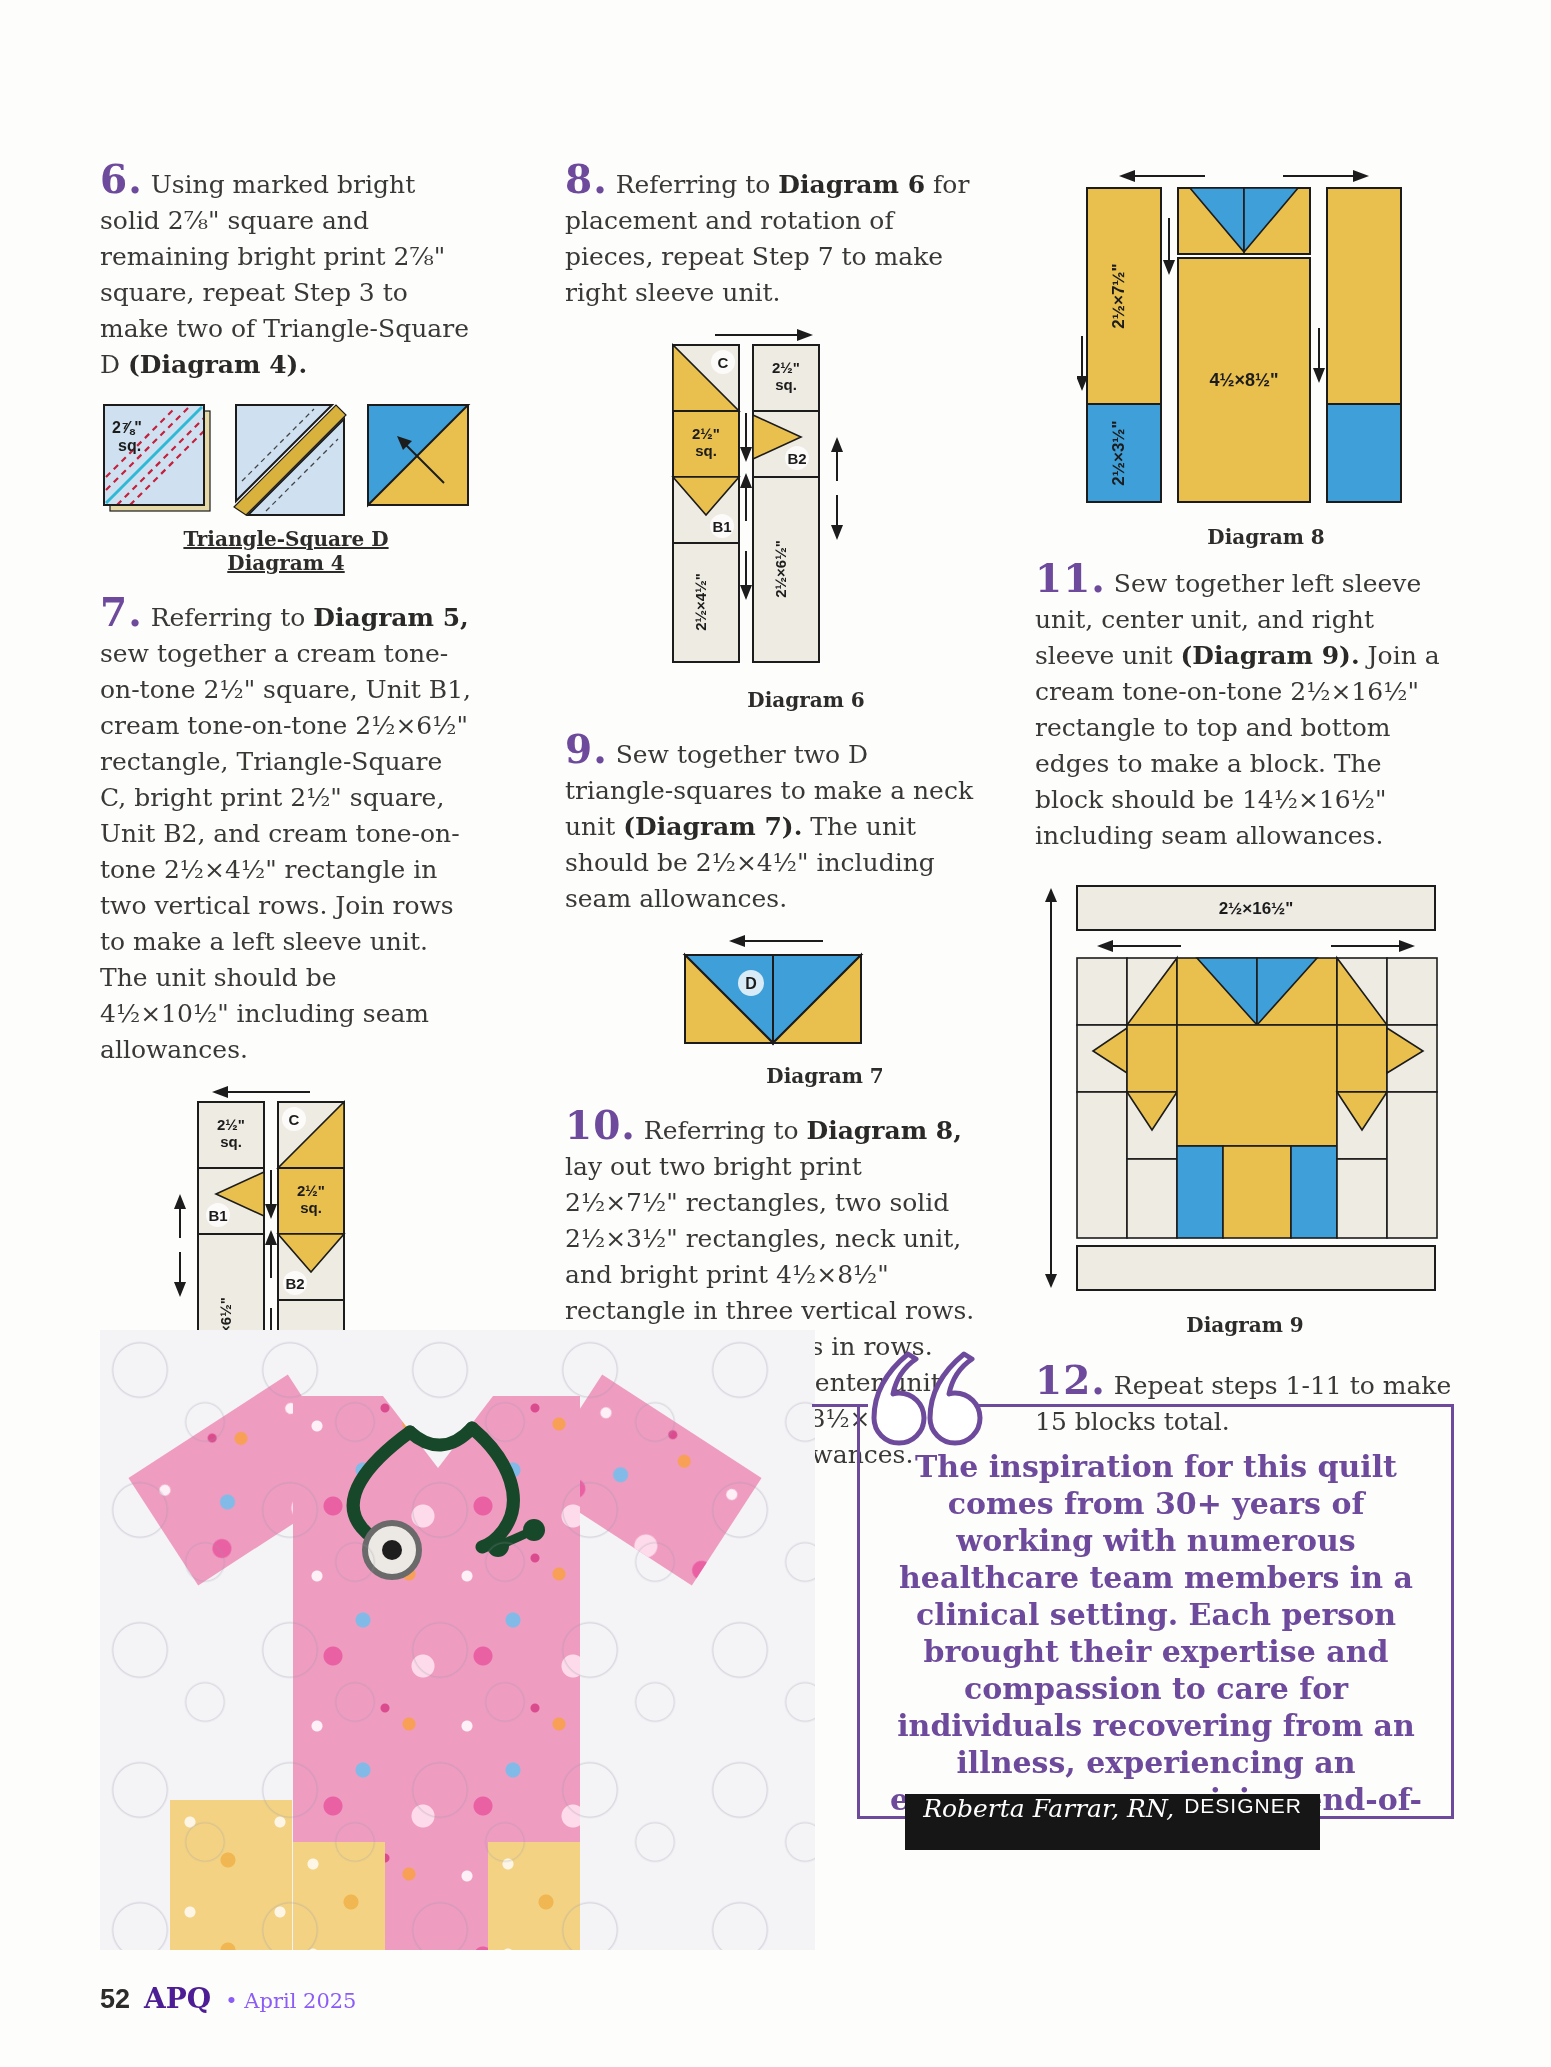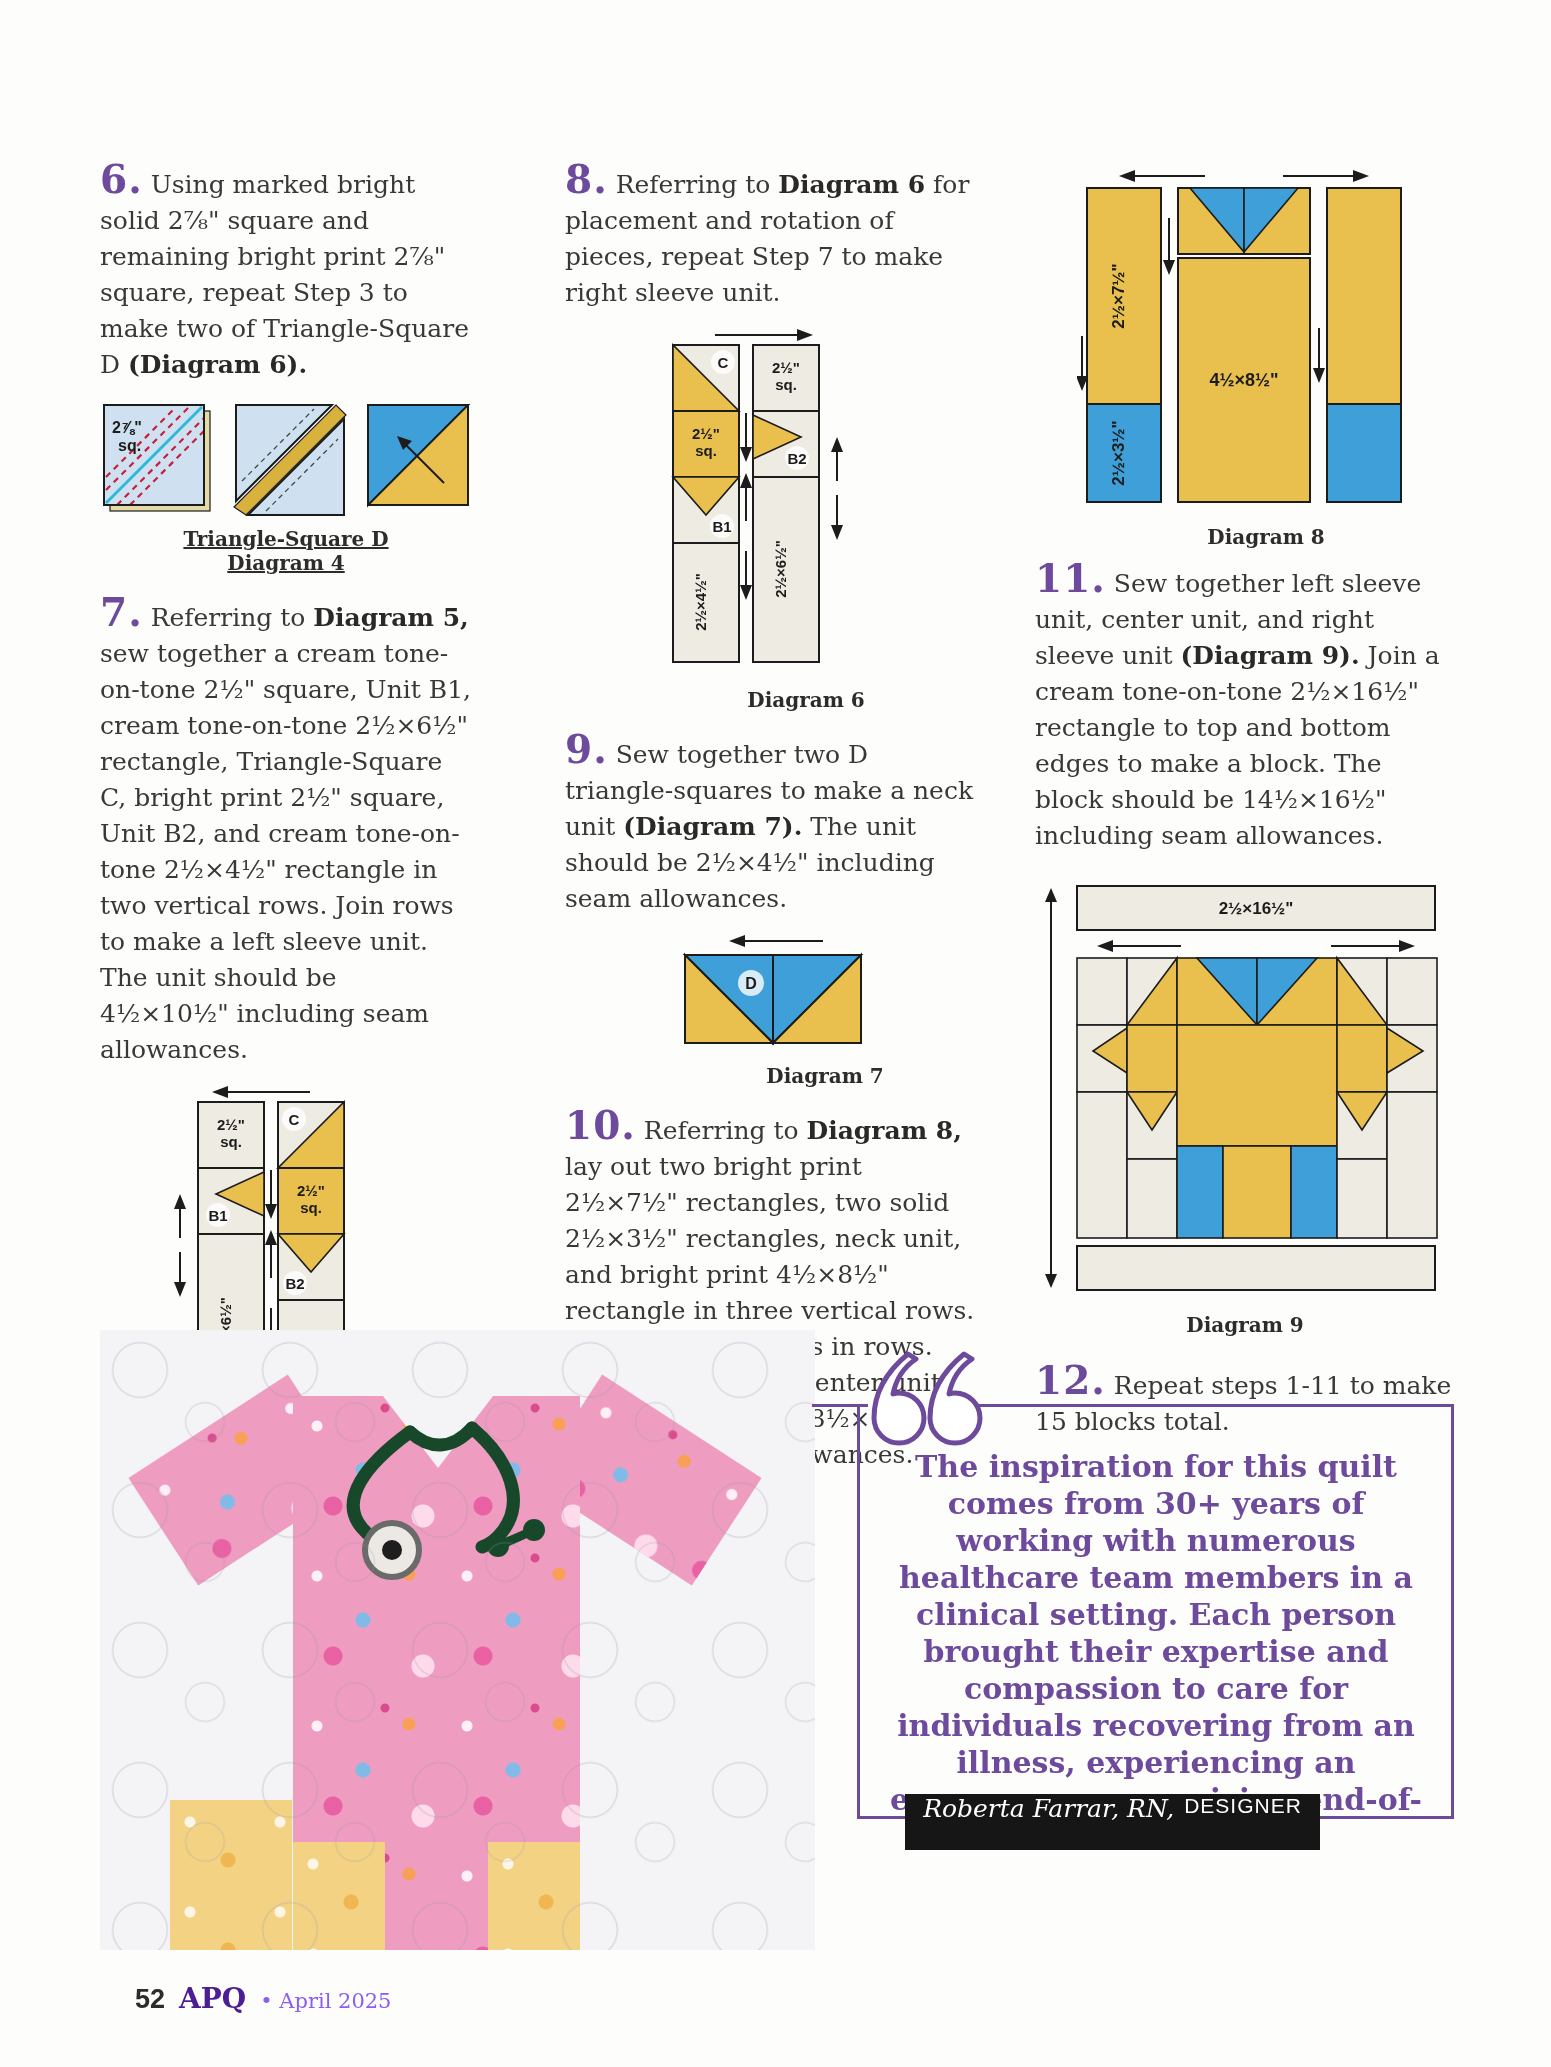--- a/index.html
+++ b/index.html
@@ -45,31 +45,31 @@
   .glyph-mask{position:absolute;left:868px;top:1392px;width:110px;height:26px;background:#fdfdfc;}
   .qglyph{position:absolute;left:862px;top:1346px;}
   .quote-text{position:absolute;left:880px;top:1448px;width:552px;text-align:center;
               font-size:30px;line-height:37px;font-weight:bold;color:#6e4a9c;}
   .designer-bar{position:absolute;left:905px;top:1794px;width:415px;height:56px;background:#161616;
                 display:flex;align-items:flex-start;justify-content:center;gap:10px;}
   .designer-bar .dname{color:#fff;font-style:italic;font-size:25px;font-family:"DejaVu Serif",serif;}
   .designer-bar .drole{color:#fff;font-size:21px;font-family:"Liberation Sans",sans-serif;letter-spacing:1px;}
   
   .footer{position:absolute;left:100px;top:1982px;display:flex;align-items:baseline;gap:14px;}
-  .footer .pgnum{font-family:"Liberation Sans",sans-serif;font-weight:bold;font-size:27px;color:#2e2c2a;margin-left:35px;}
+  .footer .pgnum{font-family:"Liberation Sans",sans-serif;font-weight:bold;font-size:27px;color:#2e2c2a;}
   .footer .mag{font-weight:bold;font-size:28px;color:#4c1d95;}
   .footer .iss{font-size:21px;color:#8b5cf6;}
 </style>
 </head>
 <body>
 
 <div class="page">
 
   <div class="col" style="left:100px;width:372px;">
-    <p class="step"><span class="num">6.</span> <span>Using marked bright solid 2⅞" square and remaining bright print 2⅞" square, repeat Step 3 to make two of Triangle-Square D </span><b>(Diagram 6).</b></p>
+    <p class="step"><span class="num">6.</span> <span>Using marked bright solid 2⅞" square and remaining bright print 2⅞" square, repeat Step 3 to make two of Triangle-Square D </span><b>(Diagram 4).</b></p>
 
     <div class="diagram">
       <svg width="372" height="126" viewBox="0 0 372 126">
         <g>
           <rect x="10" y="14" width="100" height="100" fill="#e6d9a8" stroke="#1c1c1c" stroke-width="1.2"></rect>
           <rect x="4" y="8" width="100" height="100" fill="#cfe1f1" class="piece"></rect>
           <clipPath id="sqA">
               <rect x="5" y="9" width="98" height="98"></rect>
             </clipPath>
           <g clip-path="url(#sqA)">

